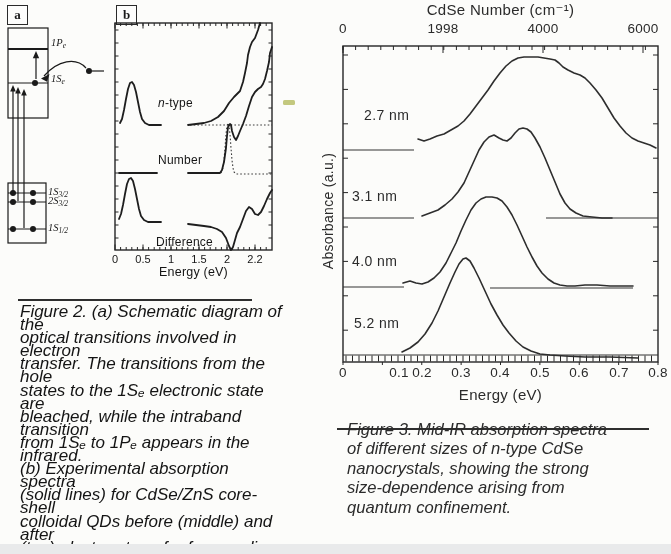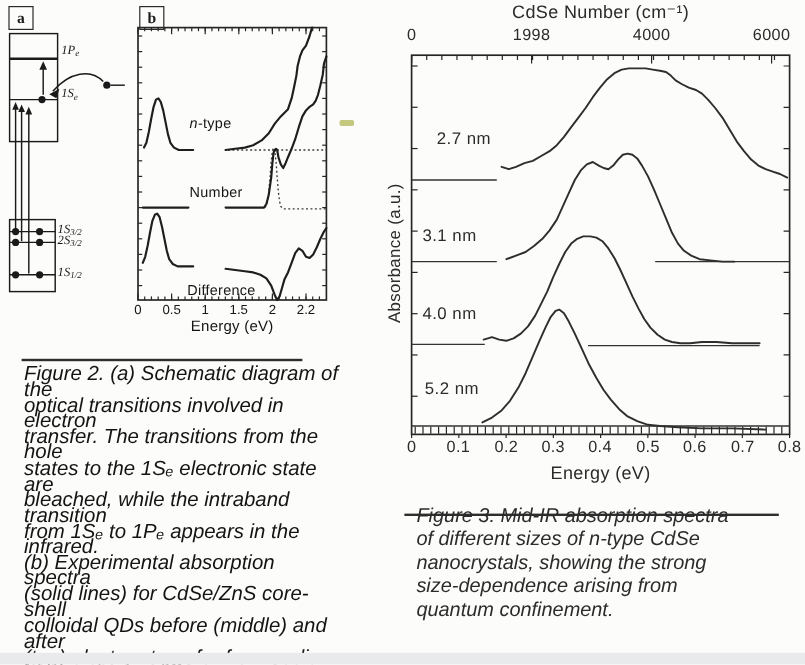--- a/index.html
+++ b/index.html
@@ -404,21 +404,21 @@
   </svg>
 
   <div class="abs f3axlab" style="left:243px;top:203px;width:170px;transform:rotate(-90deg);font-size:14px;">Absorbance (a.u.)</div>
 
   <span class="abs f3size" style="left:352px;top:107px;margin-left:12px;">2.7 nm</span>
   <span class="abs f3size" style="left:352px;top:188px;">3.1 nm</span>
   <span class="abs f3size" style="left:352px;top:253px;">4.0 nm</span>
   <span class="abs f3size" style="left:354px;top:315px;">5.2 nm</span>
 
   <span class="abs f3num" style="left:323px;top:365px;width:40px;">0</span>
-  <span class="abs f3num" style="left:362px;top:365px;width:40px;">0.1</span>
+  <span class="abs f3num" style="left:379px;top:365px;width:40px;">0.1</span>
   <span class="abs f3num" style="left:402px;top:365px;width:40px;">0.2</span>
   <span class="abs f3num" style="left:441px;top:365px;width:40px;">0.3</span>
   <span class="abs f3num" style="left:480px;top:365px;width:40px;">0.4</span>
   <span class="abs f3num" style="left:520px;top:365px;width:40px;">0.5</span>
   <span class="abs f3num" style="left:559px;top:365px;width:40px;">0.6</span>
   <span class="abs f3num" style="left:599px;top:365px;width:40px;">0.7</span>
   <span class="abs f3num" style="left:638px;top:365px;width:40px;">0.8</span>
   <div class="abs f3axlab" style="left:343px;top:386px;width:315px;">Energy (eV)</div>
 
   <div class="abs rule" style="left:337px;top:428px;width:312px;"></div>

